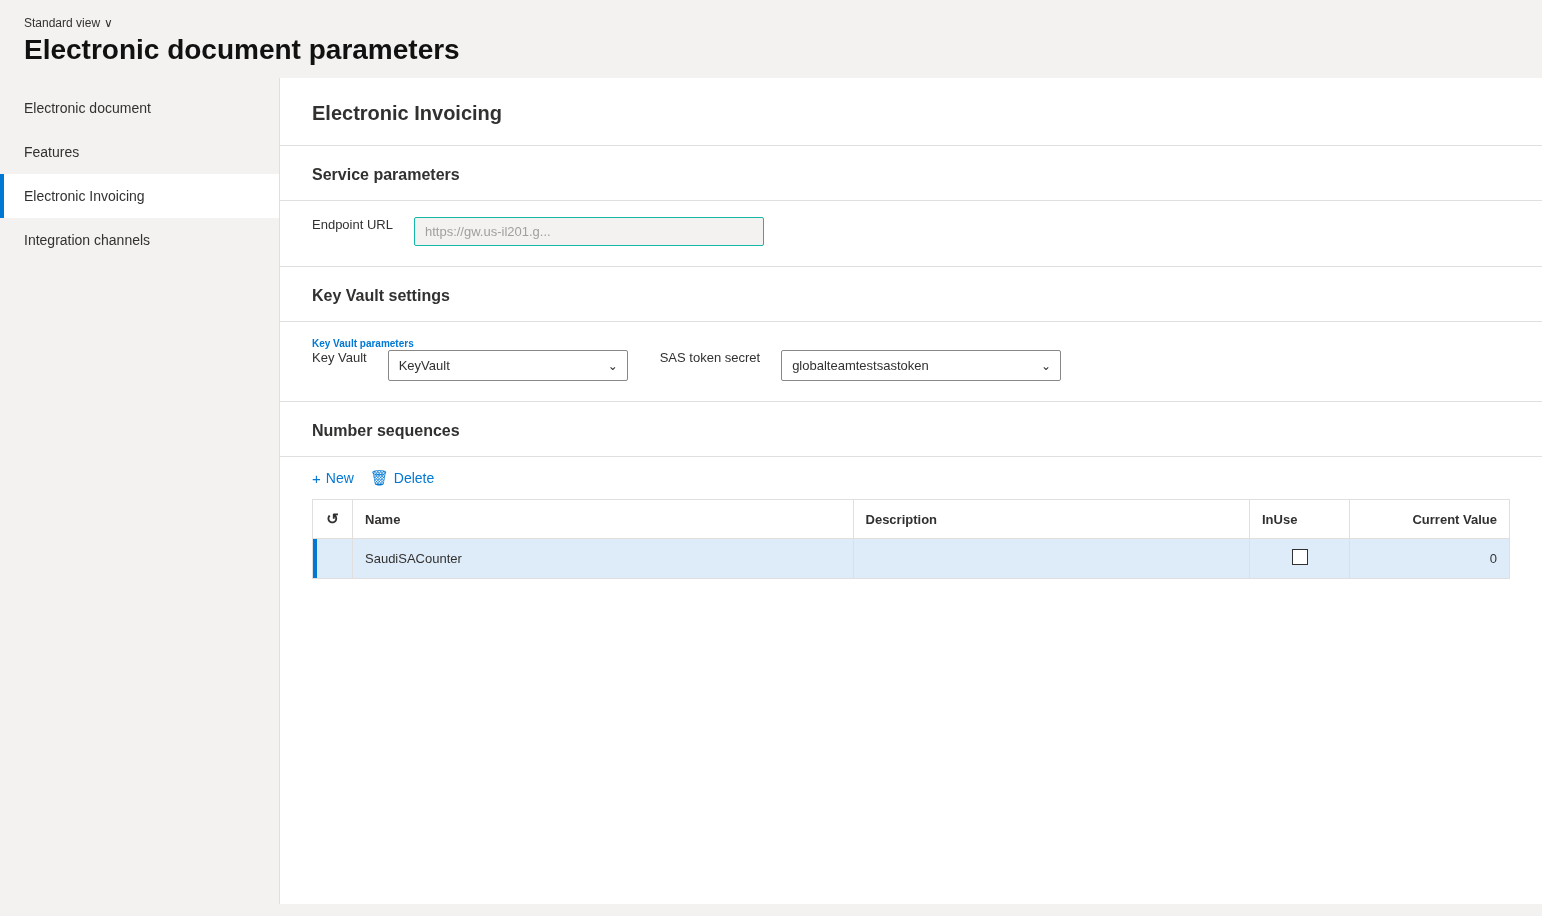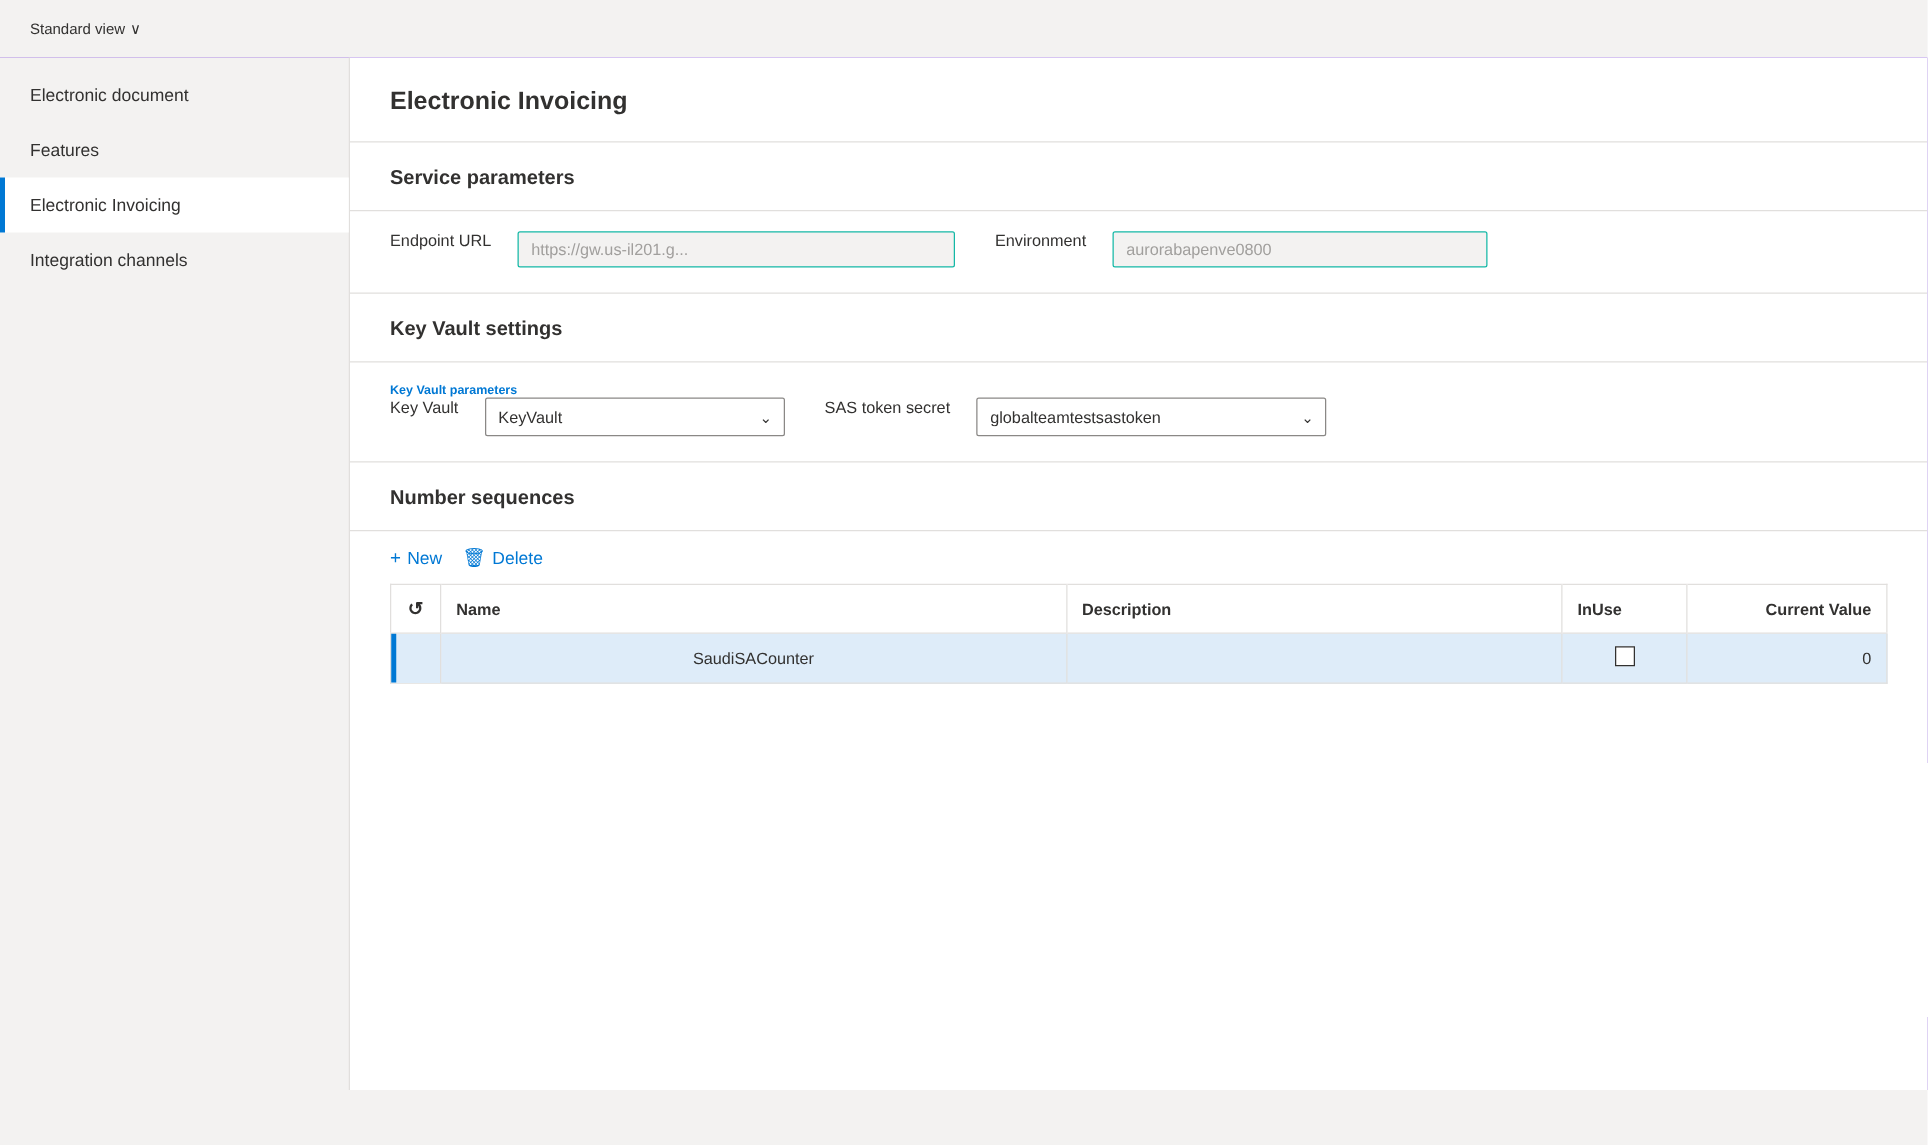--- a/index.html
+++ b/index.html
@@ -23,21 +23,21 @@
       cursor: pointer;
     }
     .page-title {
       font-size: 28px;
       font-weight: 600;
       color: #111;
     }
     .main-layout {
       display: flex;
       height: calc(100vh - 90px);
-      background: #6d28d9;
+      background: #bef264;
     }
     .sidebar {
       width: 280px;
       background: #f3f2f1;
       padding: 8px 0;
       flex-shrink: 0;
       border-right: 1px solid #e1dfdd;
     }
     .sidebar-item {
       padding: 14px 24px;
@@ -177,21 +177,20 @@
       font-weight: 600;
       color: #323130;
       border-right: 1px solid #e1dfdd;
     }
     th:last-child { border-right: none; }
     td {
       padding: 10px 12px;
       font-size: 13px;
       color: #323130;
       border-right: 1px solid #e1dfdd;
-      text-align: center;
     }
     td:last-child { border-right: none; }
     .table-row-selected {
       background: #deecf9;
     }
     .table-row-selected td {
       background: #deecf9;
     }
     .refresh-icon-cell {
       width: 36px;
@@ -213,20 +212,21 @@
     }
   </style>
 </head>
 <body>
 
 <div class="page-header">
   <div class="standard-view">
     <span>Standard view</span>
     <span>∨</span>
   </div>
+  <div class="page-title">Electronic document parameters</div>
 </div>
 
 <div class="main-layout">
   <div class="sidebar">
 
   <div class="sidebar-item">Electronic document</div>
       <div class="sidebar-item">Features</div>
       <div class="sidebar-item active">Electronic Invoicing</div>
       <div class="sidebar-item">Integration channels</div>
     </div>
@@ -239,24 +239,20 @@
     <div class="section-heading">Service parameters</div>
 
     <hr class="section-divider">
 
     <div style="height:16px"></div>
 
     <div class="field-row">
       <div class="field-group">
         <div class="field-label">Endpoint URL</div>
         <div class="field-input field-input-wide">https://gw.us-il201.g...</div>
-      </div>
-      <div class="field-group">
-        <div class="field-label">Environment</div>
-        <div class="field-input" style="min-width:300px;">aurorabapenve0800</div>
       </div>
     </div>
 
     <hr class="section-divider">
 
     <div class="section-heading">Key Vault settings</div>
 
     <hr class="section-divider">
 
     <div style="height:12px"></div>

